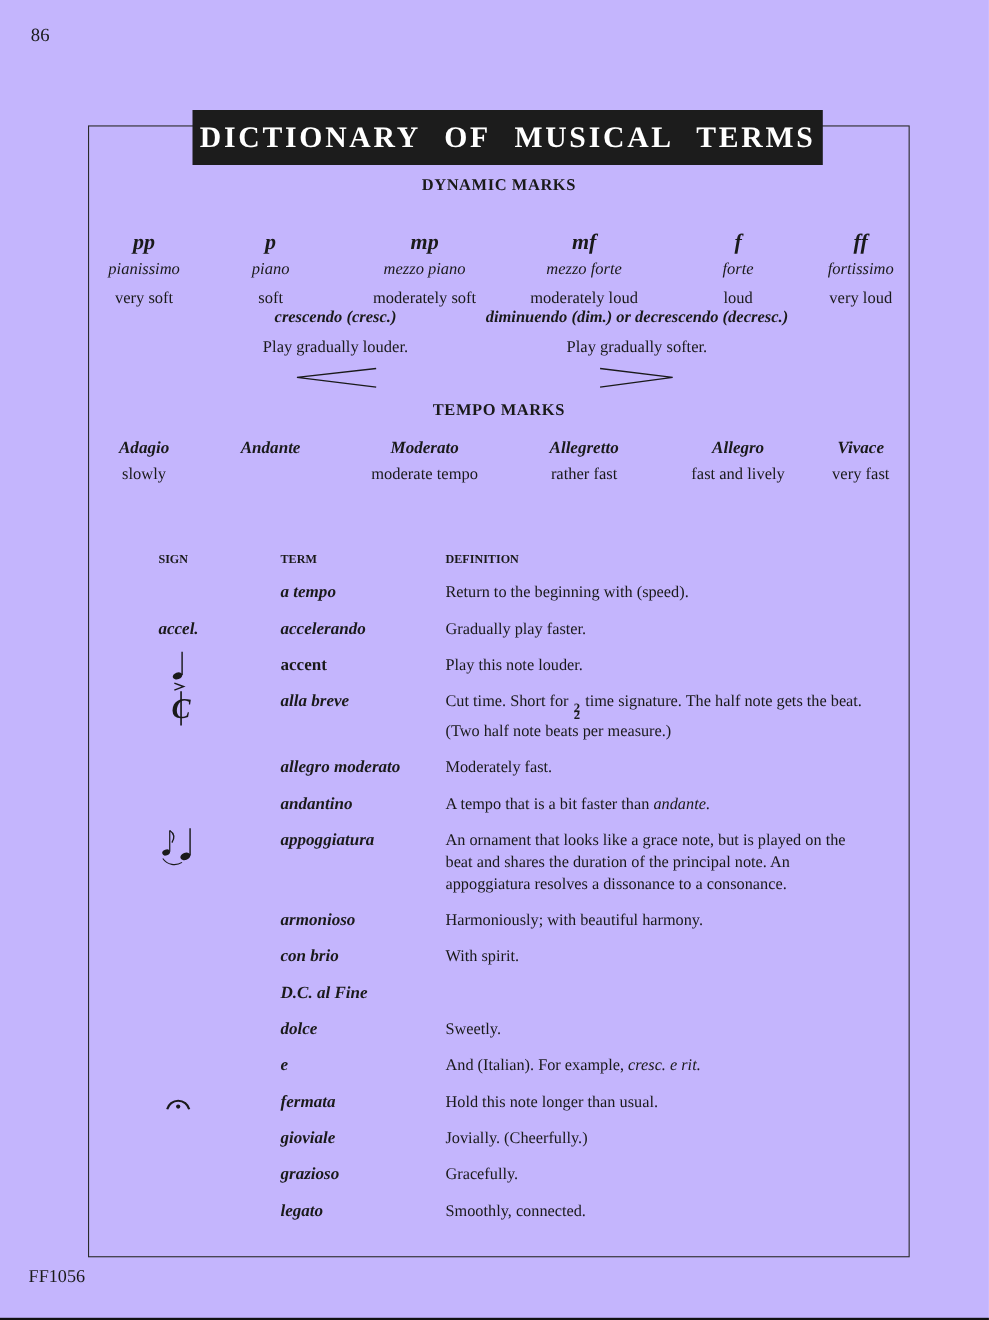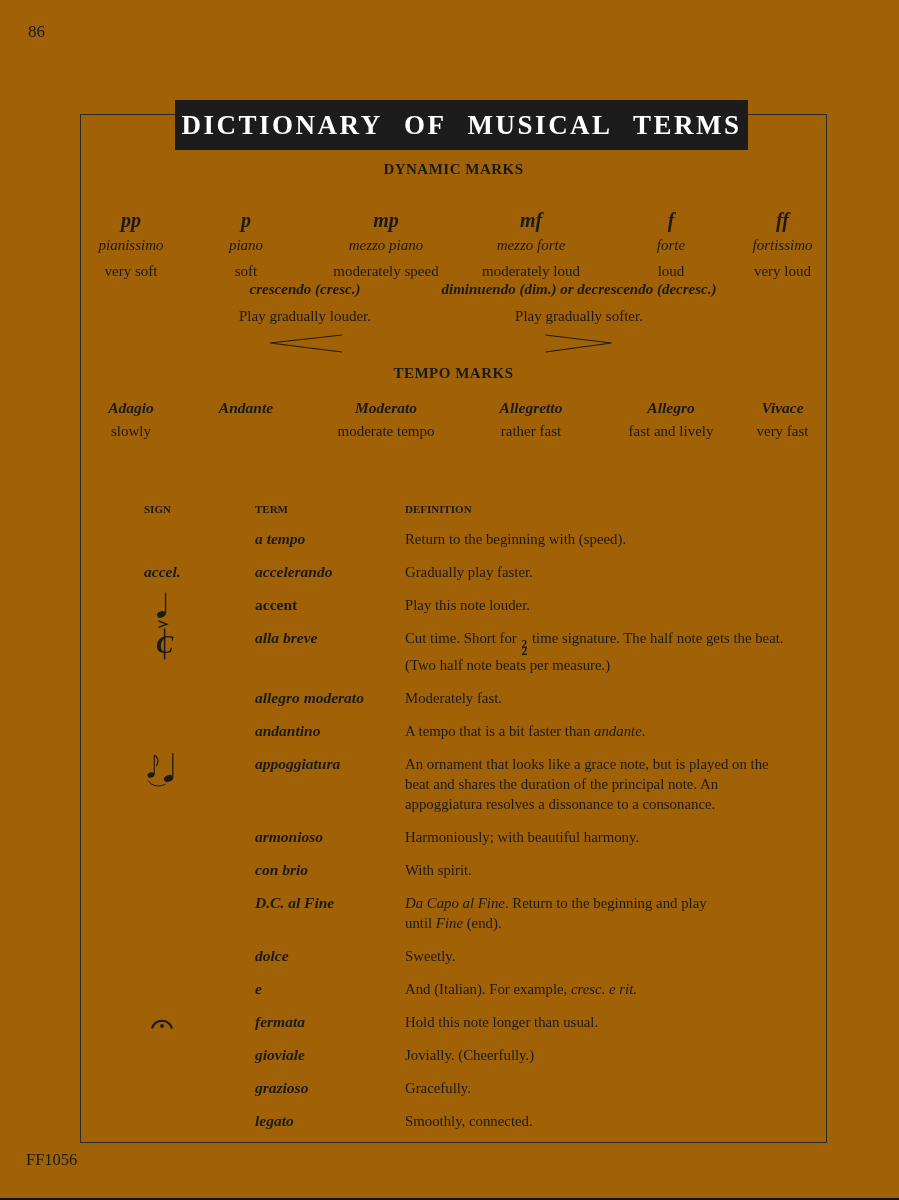--- a/index.html
+++ b/index.html
@@ -1,16 +1,16 @@
 <!DOCTYPE html>
 <html><head>
 <meta charset="utf-8">
 <style>
   html,body{margin:0;padding:0;background:#fff;}
-  .page{position:relative;width:899px;height:1200px;background:#a16207;overflow:hidden;
+  .page{position:relative;width:899px;height:1200px;background:#c4b5fd;overflow:hidden;
         font-family:"Liberation Serif", serif;color:#1a1a1a;}
   .page-number{position:absolute;left:28px;top:22px;font-size:17px;}
   .footer-code{position:absolute;left:26px;top:1150px;font-size:16.5px;}
   .bottom-rule{position:absolute;left:0;bottom:0;width:100%;height:2px;background:#111;}
 
   .box{position:absolute;left:80px;top:114px;width:747px;height:1029px;
        border:1.5px solid #2a2a2a;box-sizing:border-box;}
 
   .title-bar{position:absolute;left:94px;top:-15px;width:573px;height:50px;background:#1c1c1c;
              display:flex;align-items:center;justify-content:center;}
@@ -82,21 +82,21 @@
 
   <div class="col">
     <div class="dyn-symbol">p</div>
     <div class="dyn-name">piano</div>
     <div class="dyn-meaning">soft</div>
   </div>
 
   <div class="col">
     <div class="dyn-symbol">mp</div>
     <div class="dyn-name">mezzo piano</div>
-    <div class="dyn-meaning">moderately speed</div>
+    <div class="dyn-meaning">moderately soft</div>
   </div>
 
   <div class="col">
     <div class="dyn-symbol">mf</div>
     <div class="dyn-name">mezzo forte</div>
     <div class="dyn-meaning">moderately loud</div>
   </div>
 
   <div class="col">
     <div class="dyn-symbol">f</div>
@@ -251,21 +251,20 @@
 
   <div class="g-row">
     <div class="g-sign"></div>
     <div class="g-term">con brio</div>
     <div class="g-def">With spirit.</div>
   </div>
 
   <div class="g-row">
     <div class="g-sign"></div>
     <div class="g-term">D.C. al Fine</div>
-    <div class="g-def"><i>Da Capo al Fine</i>. Return to the beginning and play<br>until <i>Fine</i> (end).</div>
   </div>
 
   <div class="g-row">
     <div class="g-sign"></div>
     <div class="g-term">dolce</div>
     <div class="g-def">Sweetly.</div>
   </div>
 
   <div class="g-row">
     <div class="g-sign"></div>

